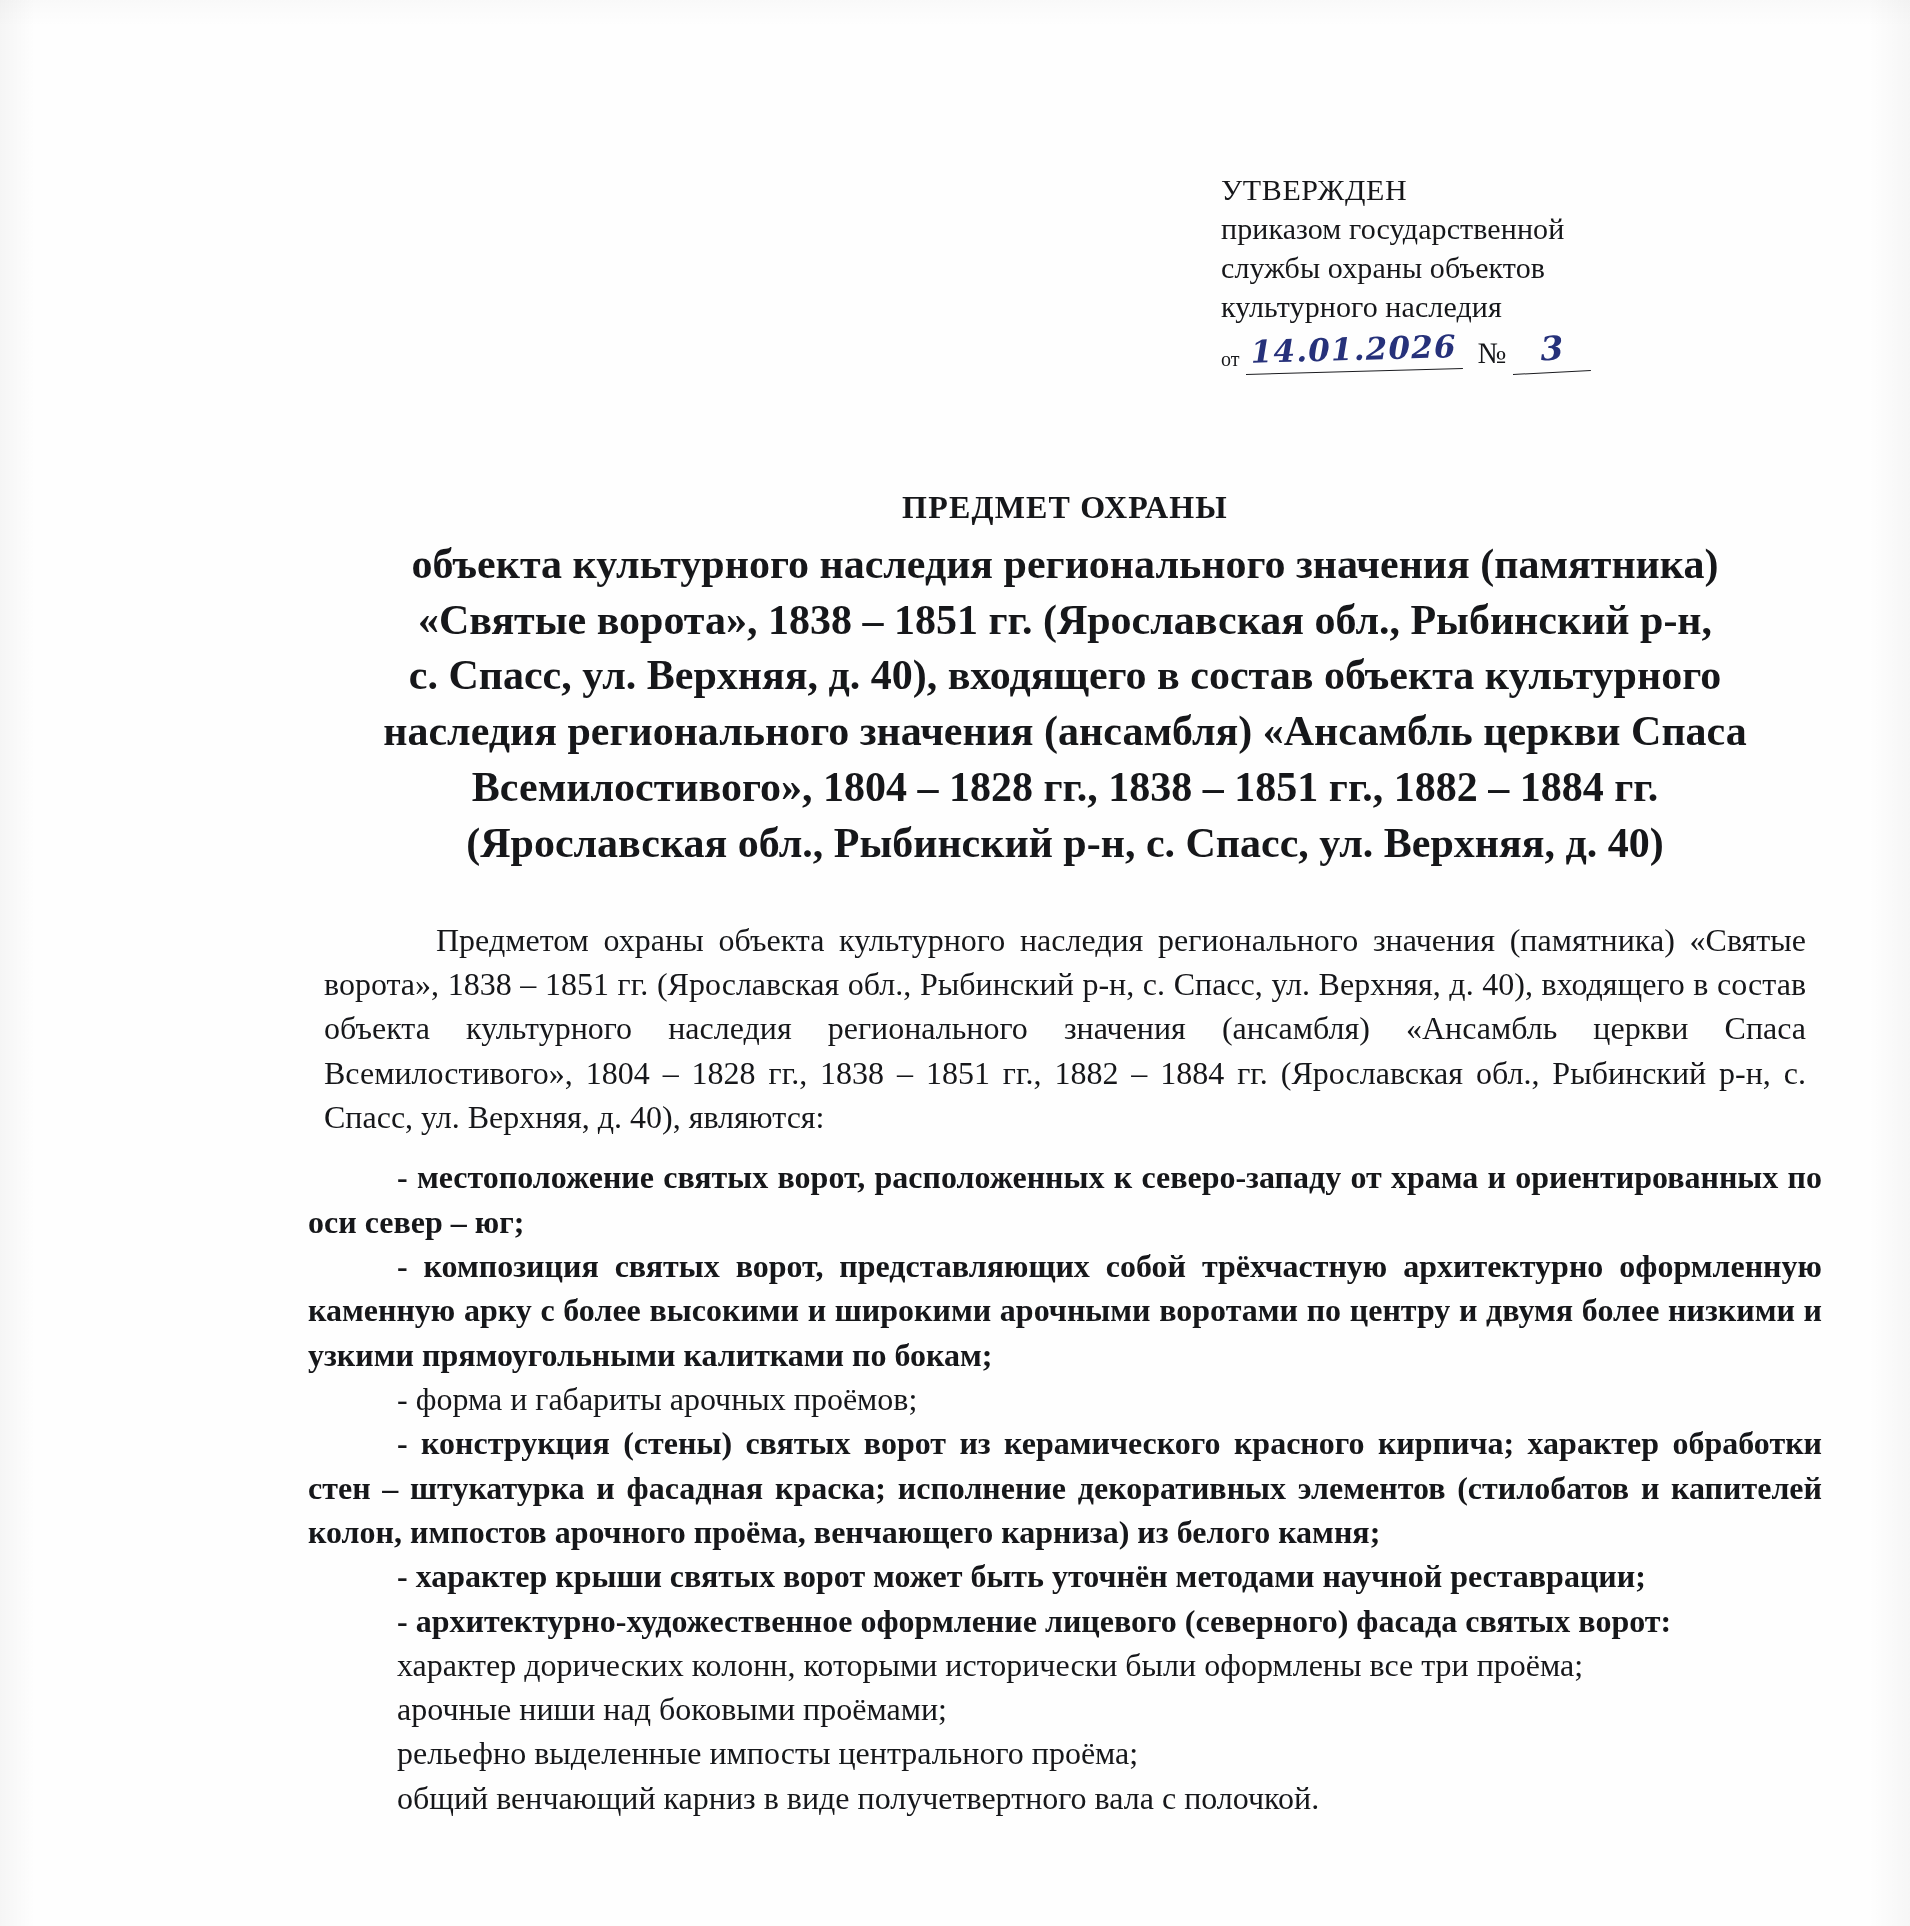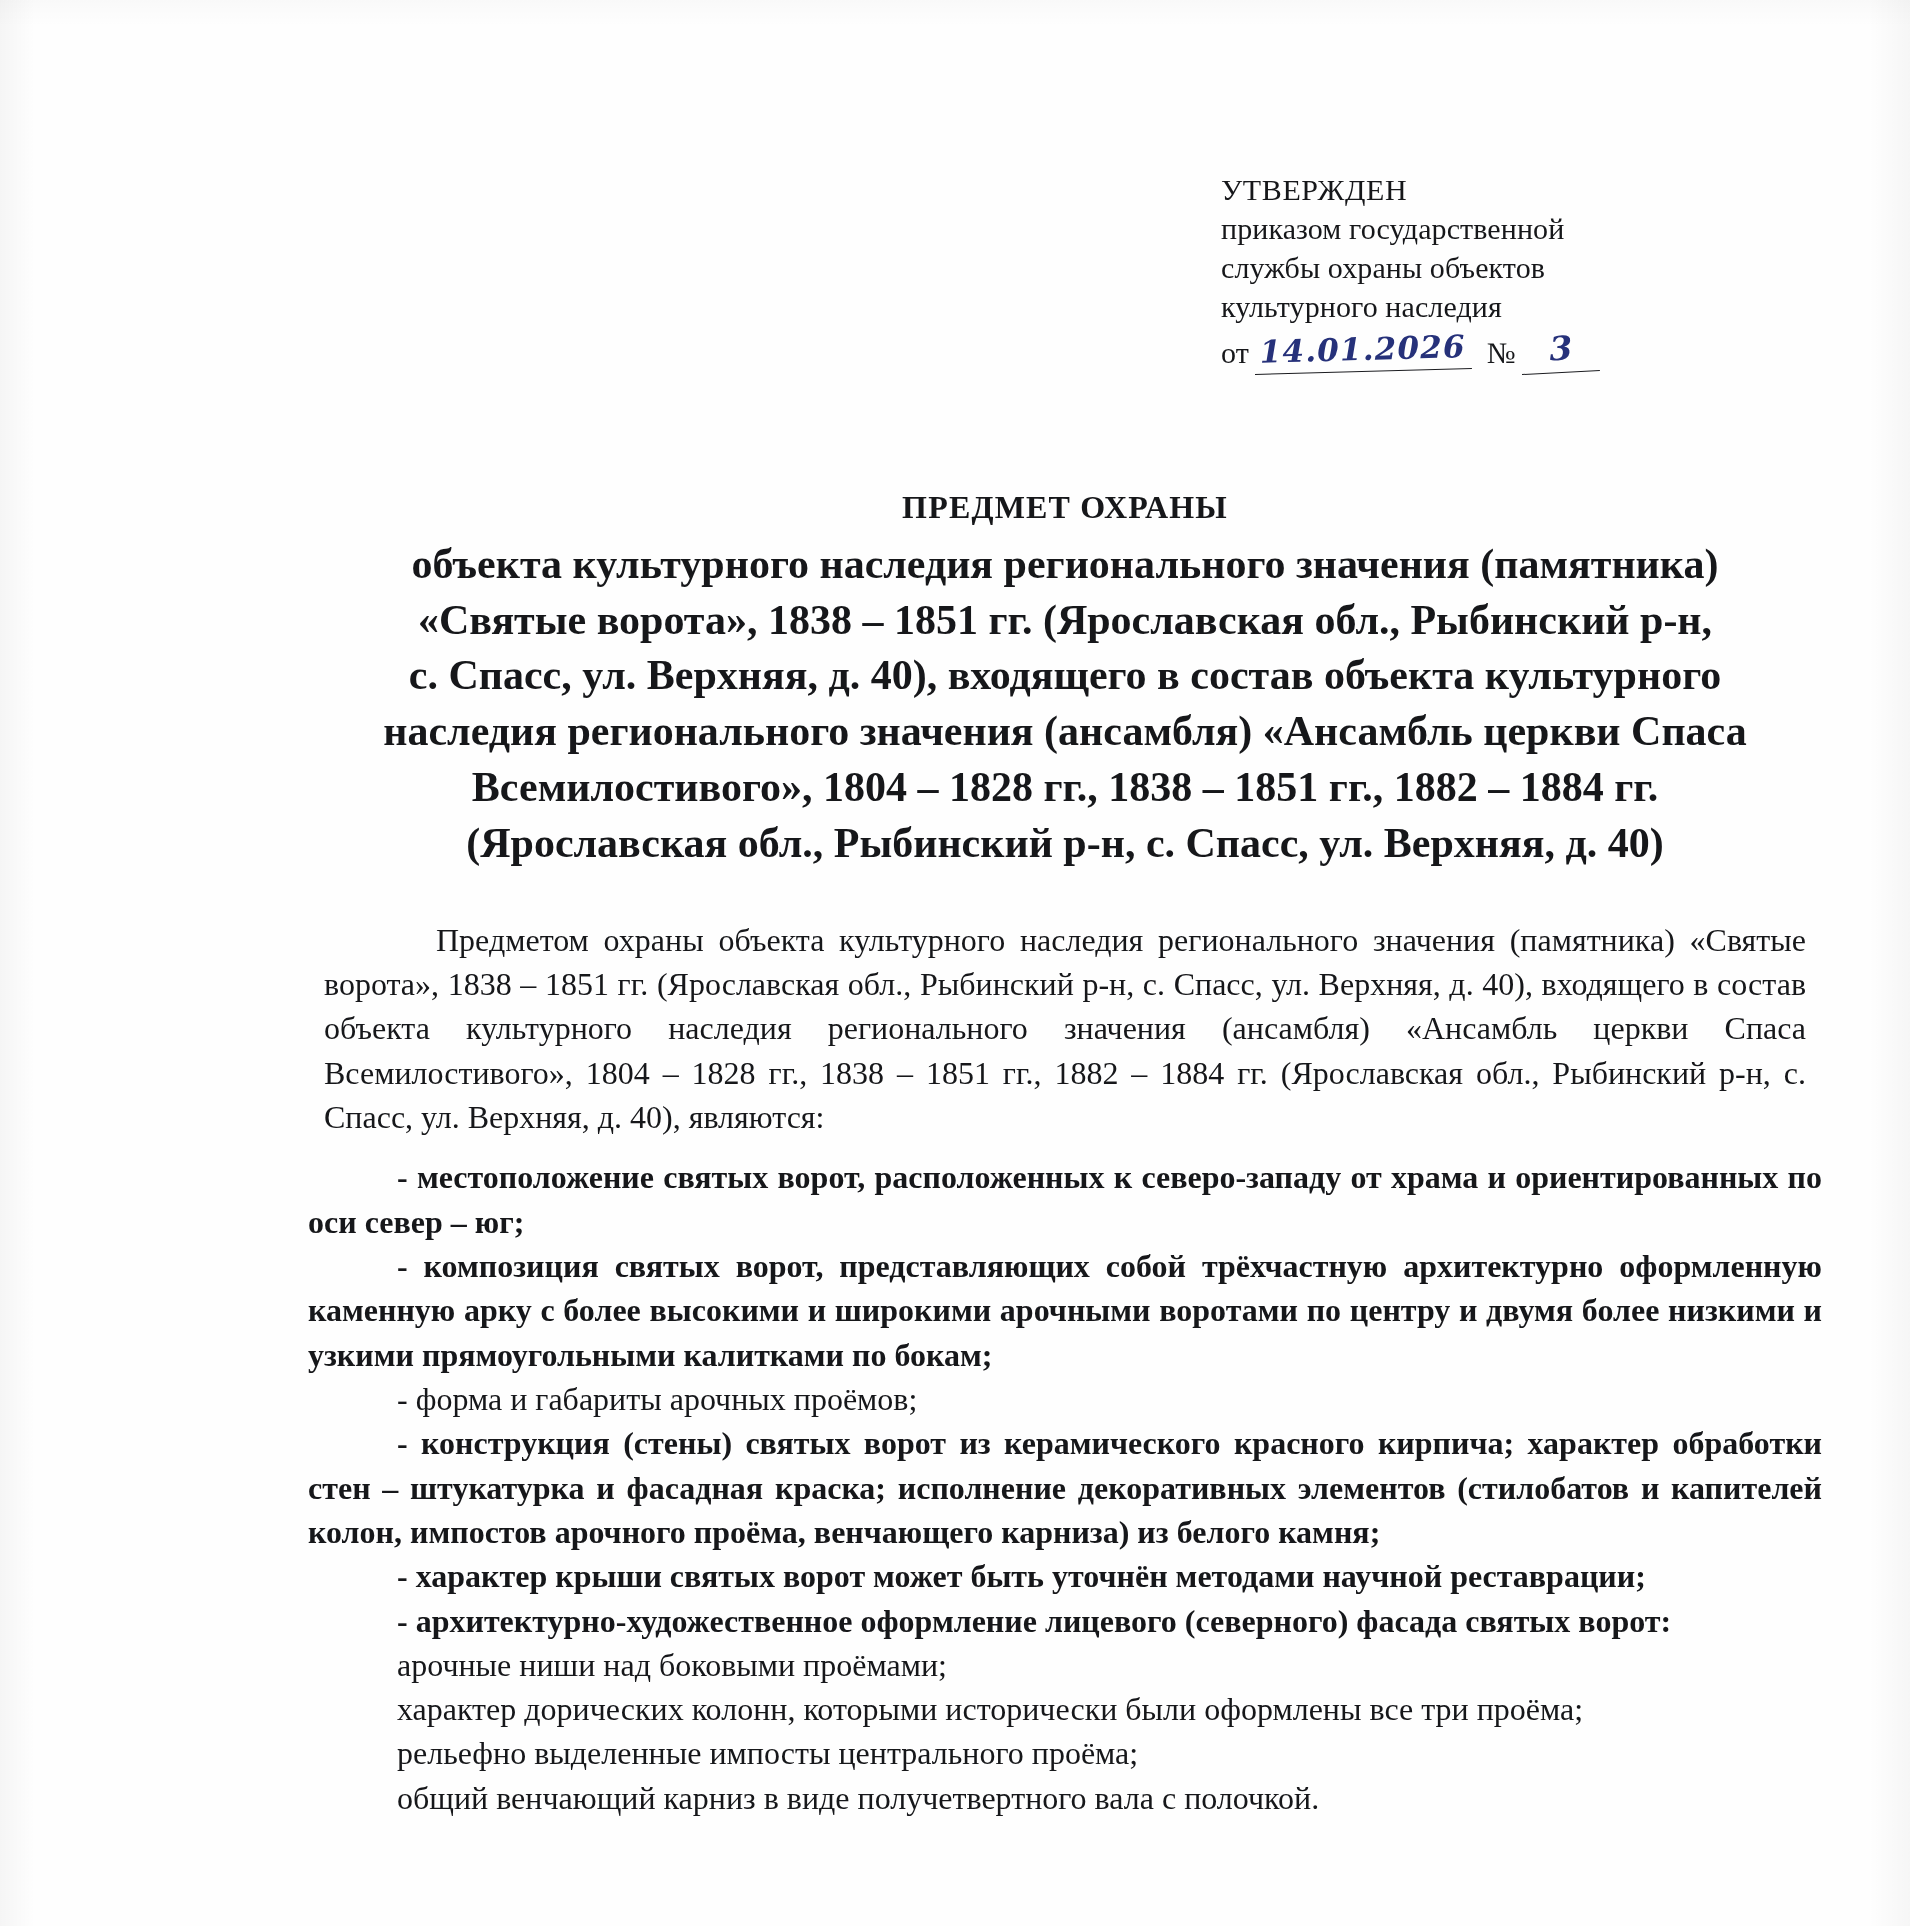--- a/index.html
+++ b/index.html
@@ -51,21 +51,21 @@
   .approval .first {
     letter-spacing: 0.6px;
   }
   .date-row {
     display: flex;
     align-items: flex-end;
     margin-top: 3.9px;
     white-space: nowrap;
   }
   .date-row .lbl {
-    font-size: 30px;
+    font-size: 20px;
     padding-bottom: 2.3px;
   }
   .handwritten {
     font-family: "DejaVu Serif", serif;
     font-style: italic;
     font-weight: 700;
     color: #26317a;
     font-size: 31px;
     letter-spacing: 1.2px;
     transform: rotate(-1.6deg);
@@ -180,21 +180,21 @@
     </div>
 
     <div class="body-text">
       <p class="p-just first">Предметом охраны объекта культурного наследия регионального значения (памятника) «Святые ворота», 1838 – 1851 гг. (Ярославская обл., Рыбинский р-н, с. Спасс, ул. Верхняя, д. 40), входящего в состав объекта культурного наследия регионального значения (ансамбля) «Ансамбль церкви Спаса Всемилостивого», 1804 – 1828 гг., 1838 – 1851 гг., 1882 – 1884 гг. (Ярославская обл., Рыбинский р-н, с. Спасс, ул. Верхняя, д. 40), являются:</p>
       <p class="p-dash">- местоположение святых ворот, расположенных к северо-западу от храма и ориентированных по оси север – юг;</p>
       <p class="p-dash">- композиция святых ворот, представляющих собой трёхчастную архитектурно оформленную каменную арку с более высокими и широкими арочными воротами по центру и двумя более низкими и узкими прямоугольными калитками по бокам;</p>
       <p class="p-plain">- форма и габариты арочных проёмов;</p>
       <p class="p-dash">- конструкция (стены) святых ворот из керамического красного кирпича; характер обработки стен – штукатурка и фасадная краска; исполнение декоративных элементов (стилобатов и капителей колон, импостов арочного проёма, венчающего карниза) из белого камня;</p>
       <p class="p-dash">- характер крыши святых ворот может быть уточнён методами научной реставрации;</p>
       <p class="p-dash">- архитектурно-художественное оформление лицевого (северного) фасада святых ворот:</p>
+      <p class="p-plain hang">характер дорических колонн, которыми исторически были оформлены все три проёма;</p>
       <p class="p-plain hang">арочные ниши над боковыми проёмами;</p>
-      <p class="p-plain hang">характер дорических колонн, которыми исторически были оформлены все три проёма;</p>
       <p class="p-plain hang">рельефно выделенные импосты центрального проёма;</p>
       <p class="p-plain hang">общий венчающий карниз в виде получетвертного вала с полочкой.</p>
     </div>
 
   </div>
 </div>
 
 
 </body></html>

